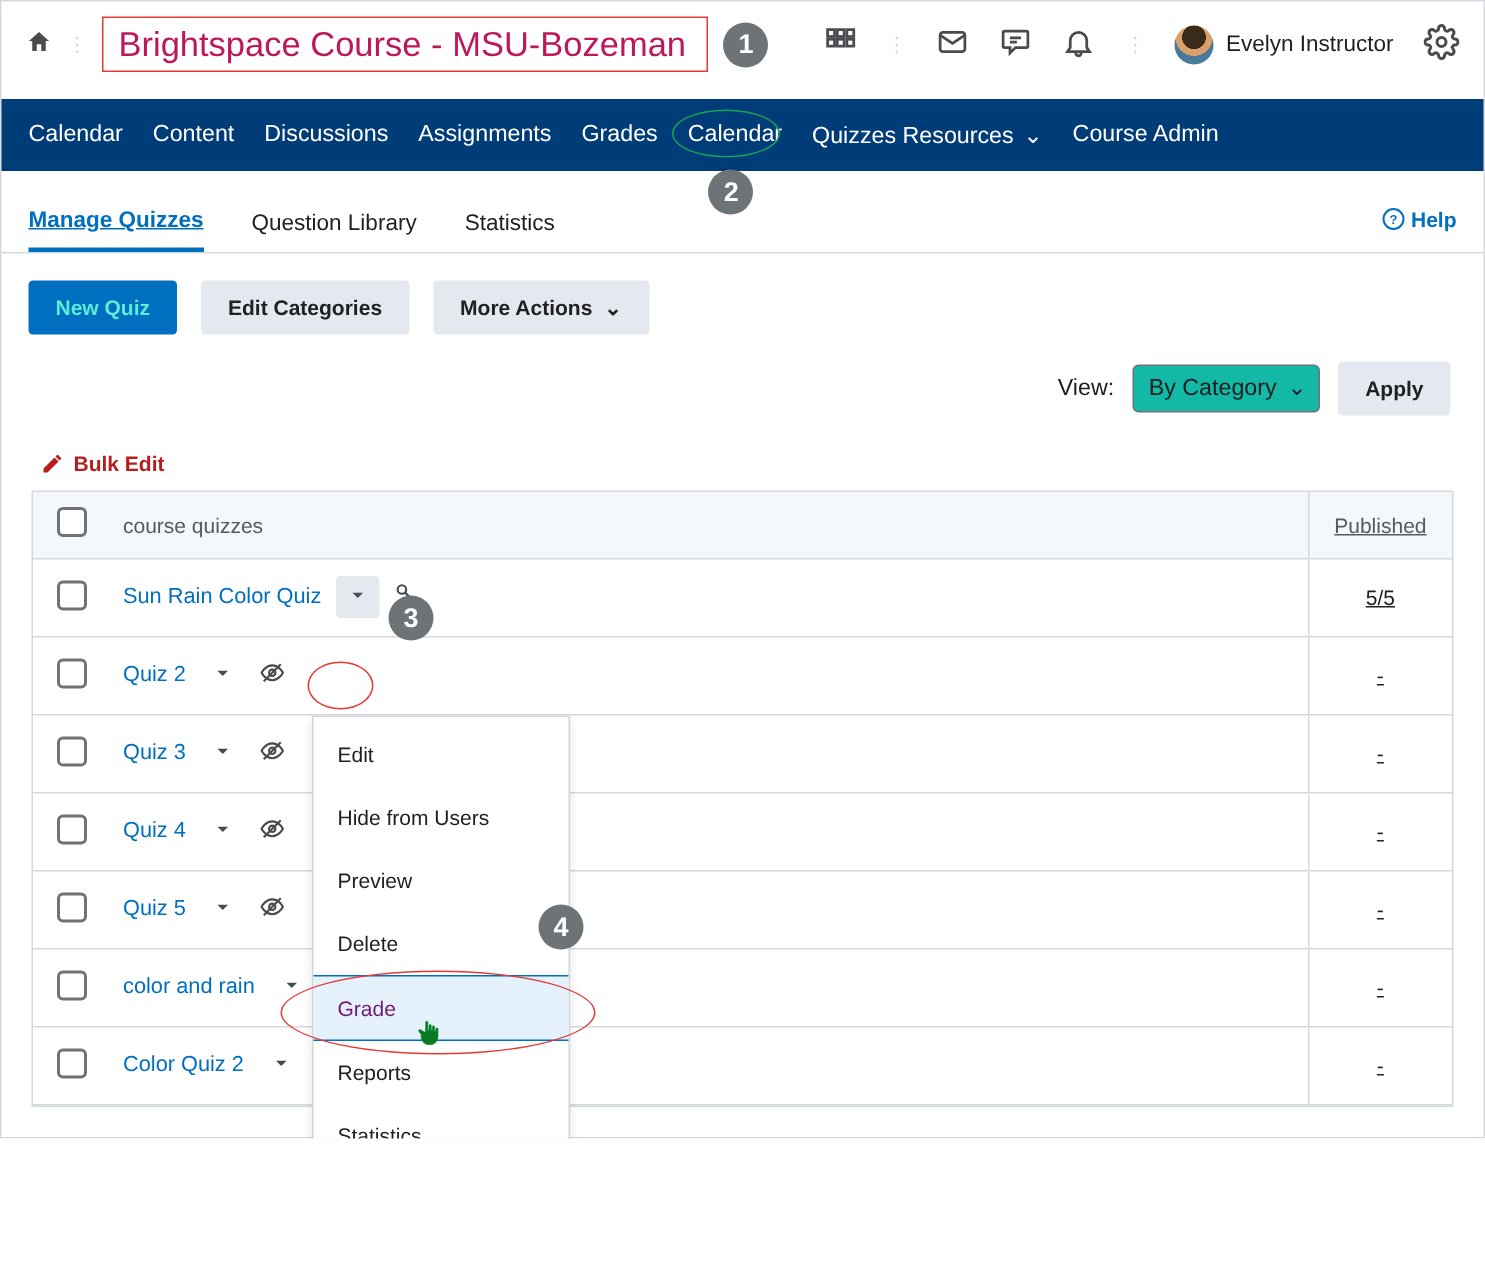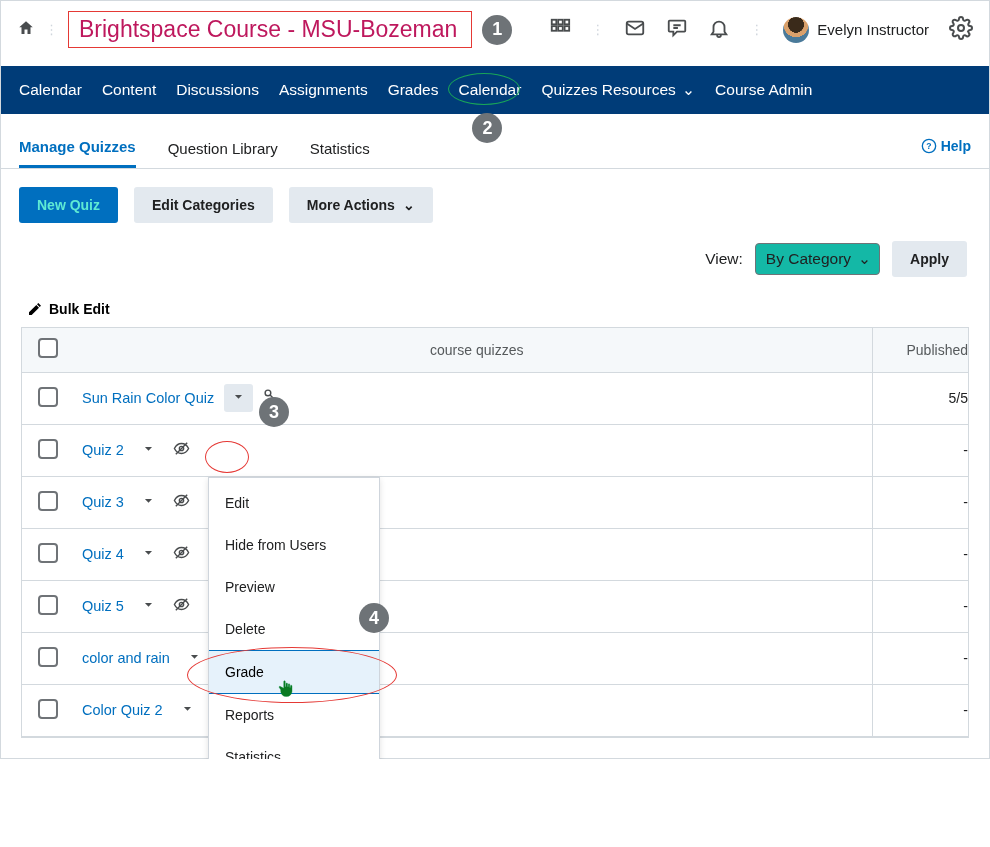--- a/index.html
+++ b/index.html
@@ -23,65 +23,65 @@
   .navbar { background: #003c78; color: #fff; display: flex; align-items: center; gap: 20px; padding: 0 18px; height: 48px; font-size: 15.5px; }
   .nav-link { color: #fff; cursor: pointer; padding: 2px 0; }
   .nav-quizzes-wrap { position: relative; display: flex; flex-direction: column; align-items: center; }
   .green-oval { position: absolute; border: 1.5px solid #18a558; border-radius: 50%; width: 72px; height: 32px; top: -6px; left: -10px; pointer-events:none; }
   .badge-2 { position: absolute; top: 34px; left: 14px; }
   .nav-caret { margin-left: 2px; }
   
   
   .tabs { display: flex; align-items: center; padding: 10px 18px 0 18px; border-bottom: 1px solid #d3d9de; gap: 32px; margin-top: 6px; position:relative;}
   .tab { padding: 8px 0 10px 0; font-size: 15px; color: #202122; cursor: pointer; }
-  .tab.active { color: #006fbf; font-weight: 600; border-bottom: 3px solid #006fbf; }
+  .tab.active { color: #006fbf; font-weight: 600; border-bottom: 3px solid #006fbf; text-decoration: underline; }
   .help { margin-left: auto; color: #006fbf; font-size: 14px; font-weight: 600; display:flex; align-items:center; gap:4px; padding-bottom:6px;}
   .help svg{ width:16px;height:16px; }
   
   
   .action-row { display: flex; gap: 16px; padding: 18px; }
   .btn-primary { background: #006fbf; color: #5eead4; border: none; padding: 10px 18px; font-size: 14px; font-weight: 600; border-radius: 3px; cursor:pointer; }
   .btn-grey { background: #e3e9ef; color: #202122; border: none; padding: 10px 18px; font-size: 14px; border-radius: 3px; cursor:pointer; font-weight:600; }
   .btn-grey .caret { margin-left: 8px; }
   
   
   .view-row { display:flex; justify-content:flex-end; align-items:center; gap:12px; padding: 0 22px 12px 26px; font-size:15.5px;}
   .select-box { border:1px solid #6f7377; border-radius:4px; padding:6px 28px 6px 10px; position:relative; min-width:108px; background:#14b8a6; }
   .select-box .caret-s { position:absolute; right:8px; top:50%; transform:translateY(-50%); }
   
   
-  .bulk-edit { color:#000000; font-weight:600; font-size:14px; padding: 12px 20px 10px 26px; display:flex; align-items:center; gap:6px; cursor:pointer;}
+  .bulk-edit { color:#b91c1c; font-weight:600; font-size:14px; padding: 12px 20px 10px 26px; display:flex; align-items:center; gap:6px; cursor:pointer;}
   .bulk-edit svg{width:16px;height:16px;}
   
   
   .table-wrap { margin: 0 20px 20px 20px; border:1px solid #d3d9de; border-radius:0; }
   table { width:100%; border-collapse:collapse; }
   th, td { border-bottom:1px solid #d3d9de; padding:0; }
   th { background:#f5f8fa; font-weight:400; color:#565a5c; font-size:14px; text-align:left; height:44px; }
   th.check-col, td.check-col { width:52px; text-align:center; vertical-align:middle; }
-  th.pub-col, td.pub-col { width:96px; text-align:right; font-size:14px; border-left:1px solid #d3d9de;}
+  th.pub-col, td.pub-col { width:96px; text-align:center; font-size:14px; border-left:1px solid #d3d9de;text-decoration:underline;}
   td { height:52px; vertical-align:middle; }
   .chk { width:20px; height:20px; border:2px solid #6f7377; border-radius:4px; display:inline-block; background:#fff; }
   .quiz-cell { display:flex; align-items:center; gap:10px; padding-left:8px; }
   .quiz-link { color:#006fbf; font-size:14.5px; cursor:pointer; }
   .row-caret { cursor:pointer; padding:4px 6px; border-radius:3px; }
   .row-caret.hl { background:#e3e9ef; }
   .ico18{width:17px;height:17px;color:#494c4e;}
   
   
   .red-oval-3 { position:absolute; border:1.5px solid #e53935; border-radius:50%; width:44px; height:32px; pointer-events:none; left:204px; top:440px; }
   .badge-3 { position:absolute; left:258px; top:396px; }
   .red-oval-4 { position:absolute; border:1.5px solid #e53935; border-radius:50%/50%; width:210px; height:56px; pointer-events:none; left:186px; top:646px; z-index:30;}
   .badge-4 { position:absolute; left:358px; top:602px; z-index:31;}
   .cursor-hand { position:absolute; left:276px; top:678px; z-index:32; color:#0a7a22;}
   
   
   .menu { position:absolute; left:207px; top:476px; width:172px; background:#fff; border:1px solid #cfd5dc; box-shadow:0 2px 6px rgba(0,0,0,0.12); z-index:25; padding:4px 0;}
   .menu-item { padding:13px 16px; font-size:14px; color:#202122; cursor:pointer; }
-  .menu-item.hl { background:#e6f2fb; border-top:1px solid #006fbf; border-bottom:1px solid #006fbf; color:#000000;}
+  .menu-item.hl { background:#e6f2fb; border-top:1px solid #006fbf; border-bottom:1px solid #006fbf; color:#701a75;}
   
   .outer{position:relative; border:1px solid #d3d9de; width:990px;}
 </style>
 </head>
 <body>
 
 <div class="outer">
 
 <div class="topbar">
   <span>
@@ -174,21 +174,21 @@
         <path d="M3 17v4h4l11-11-4-4L3 17zM21 7l-4-4-2 2 4 4 2-2z"></path>
       </svg>
   <span>Bulk Edit</span>
 </div>
 
 <div class="table-wrap">
 <table>
   <thead>
     <tr>
       <th class="check-col"><span class="chk"></span></th>
-      <th style="padding-left:8px;text-align:center;">course quizzes</th>
+      <th style="padding-left:8px;">course quizzes</th>
       <th class="pub-col">Published</th>
     </tr>
   </thead>
   <tbody id="tbody">
           <tr>
             <td class="check-col"><span class="chk"></span></td>
             <td>
               <div class="quiz-cell">
                 <span class="quiz-link">Sun Rain Color Quiz</span>
                 <span class="row-caret hl"><svg class="ico18" viewBox="0 0 24 24" fill="currentColor">

